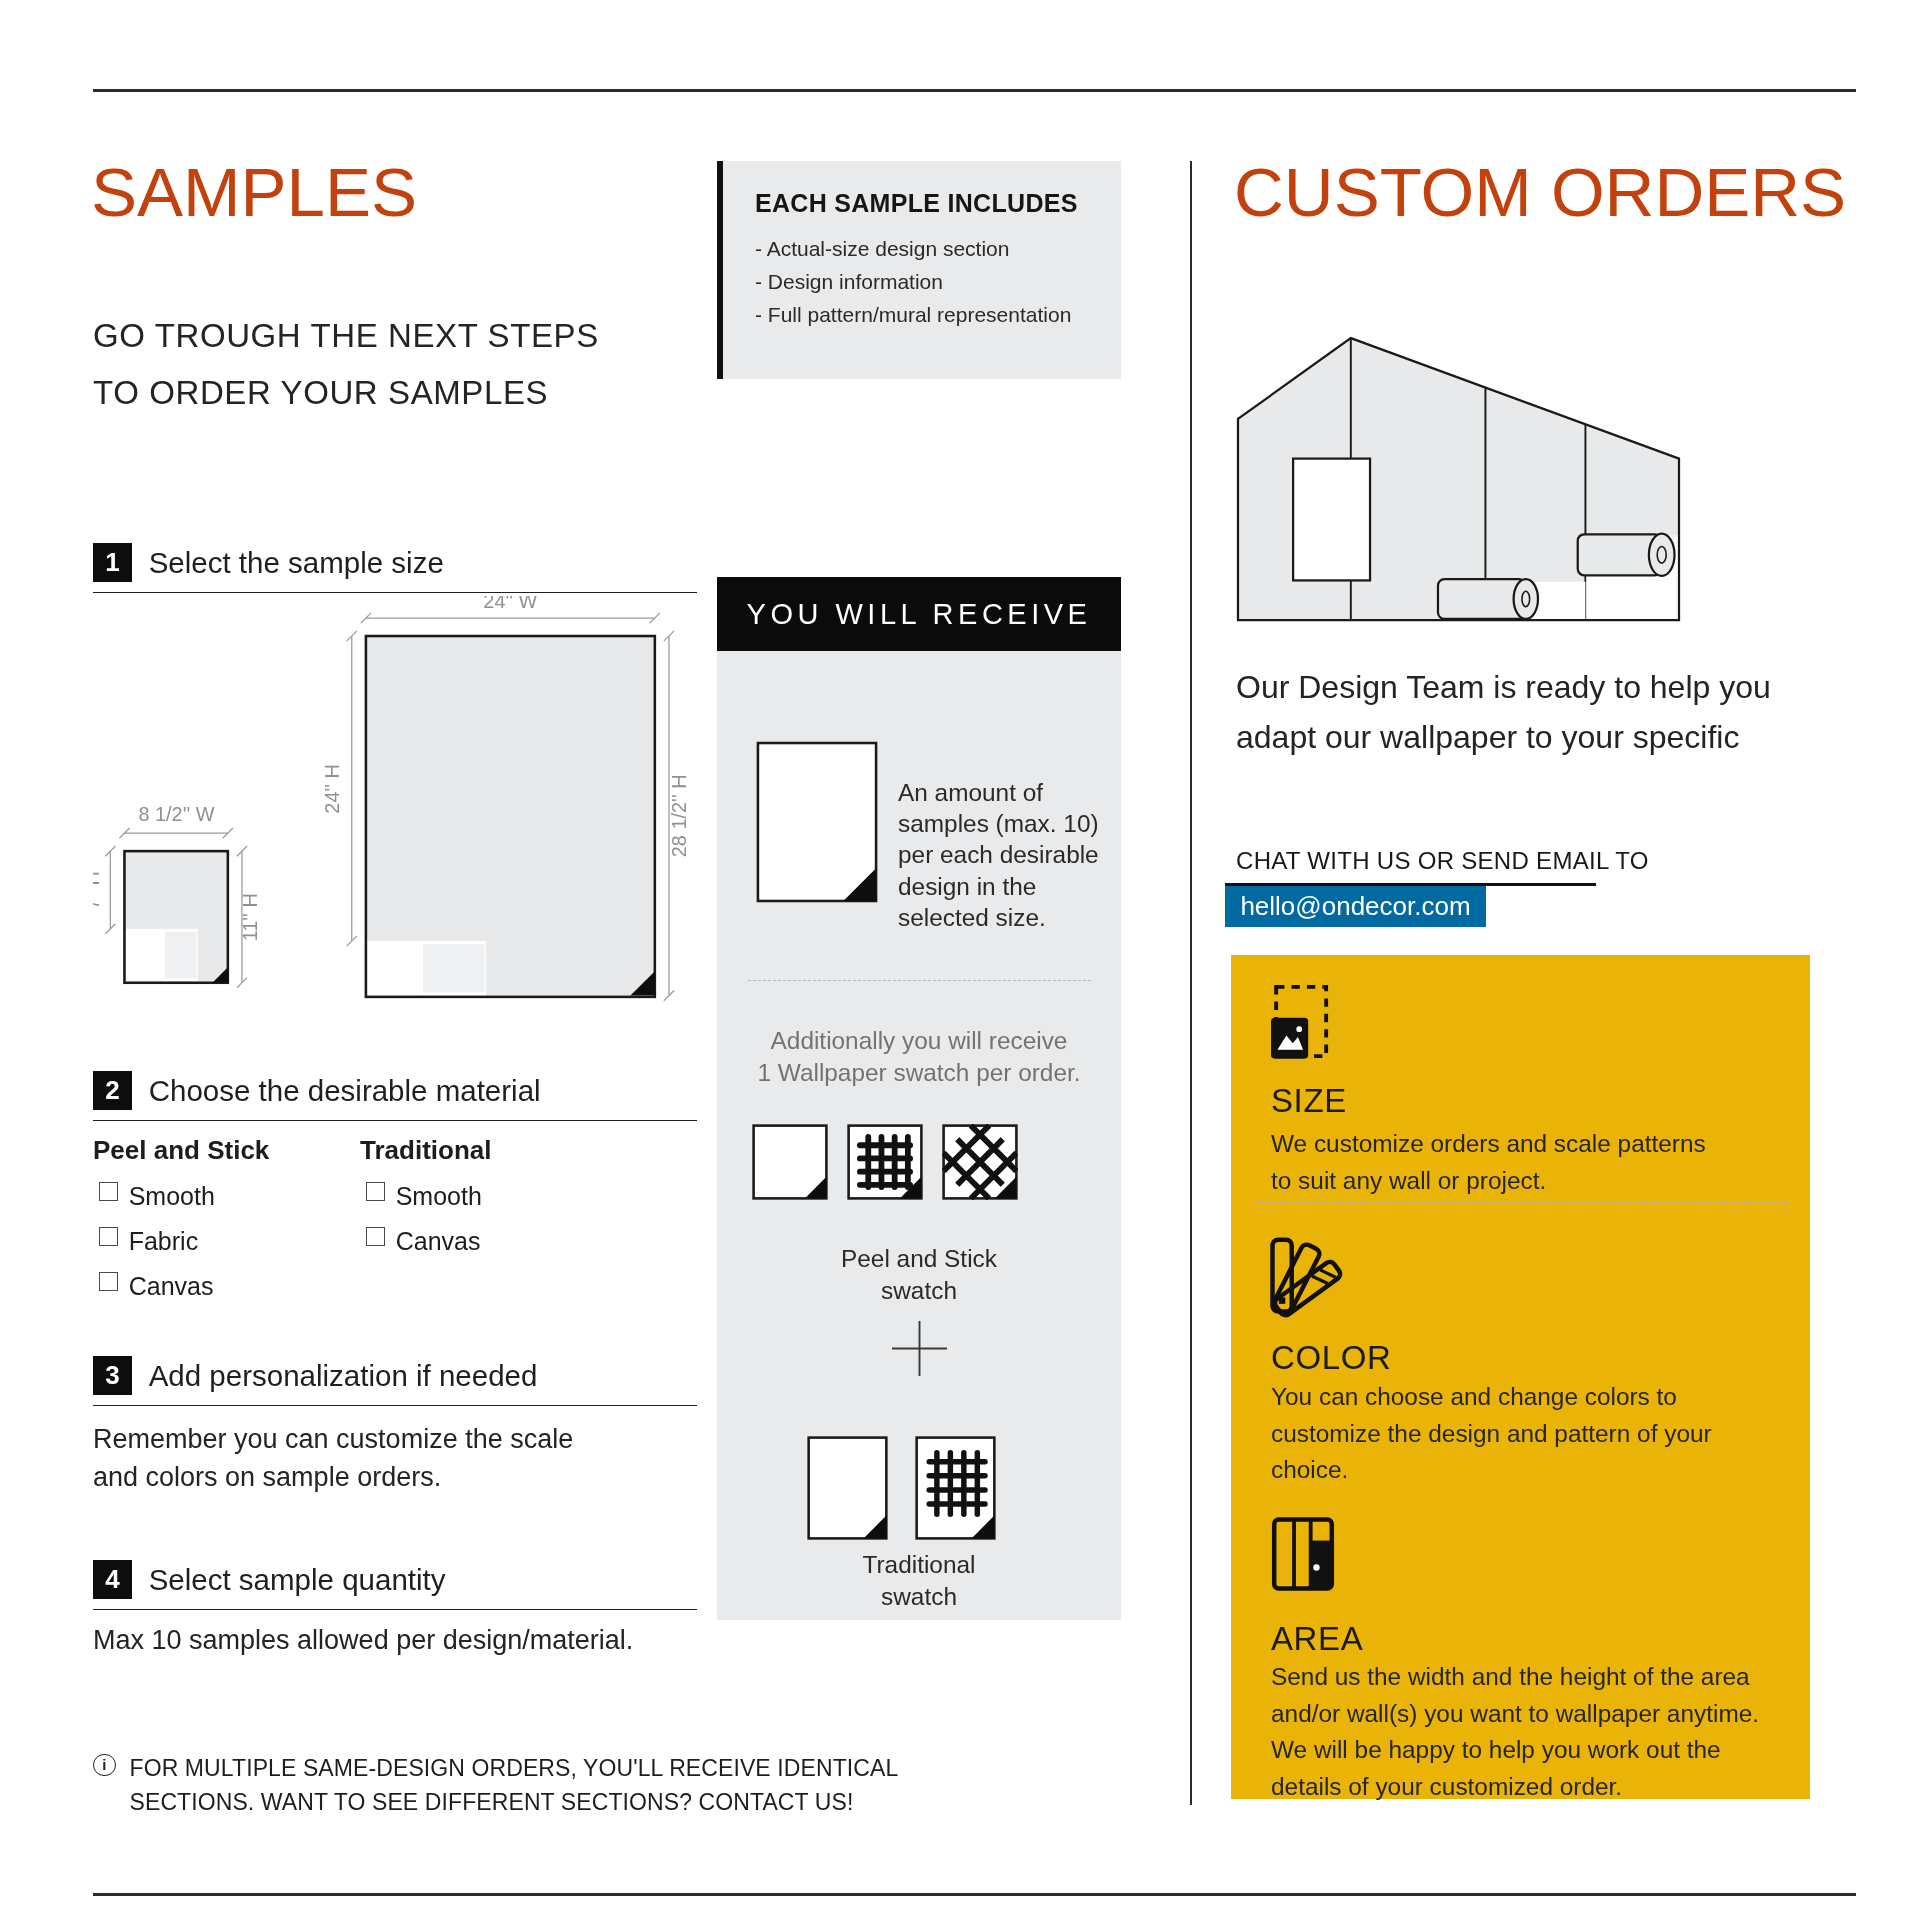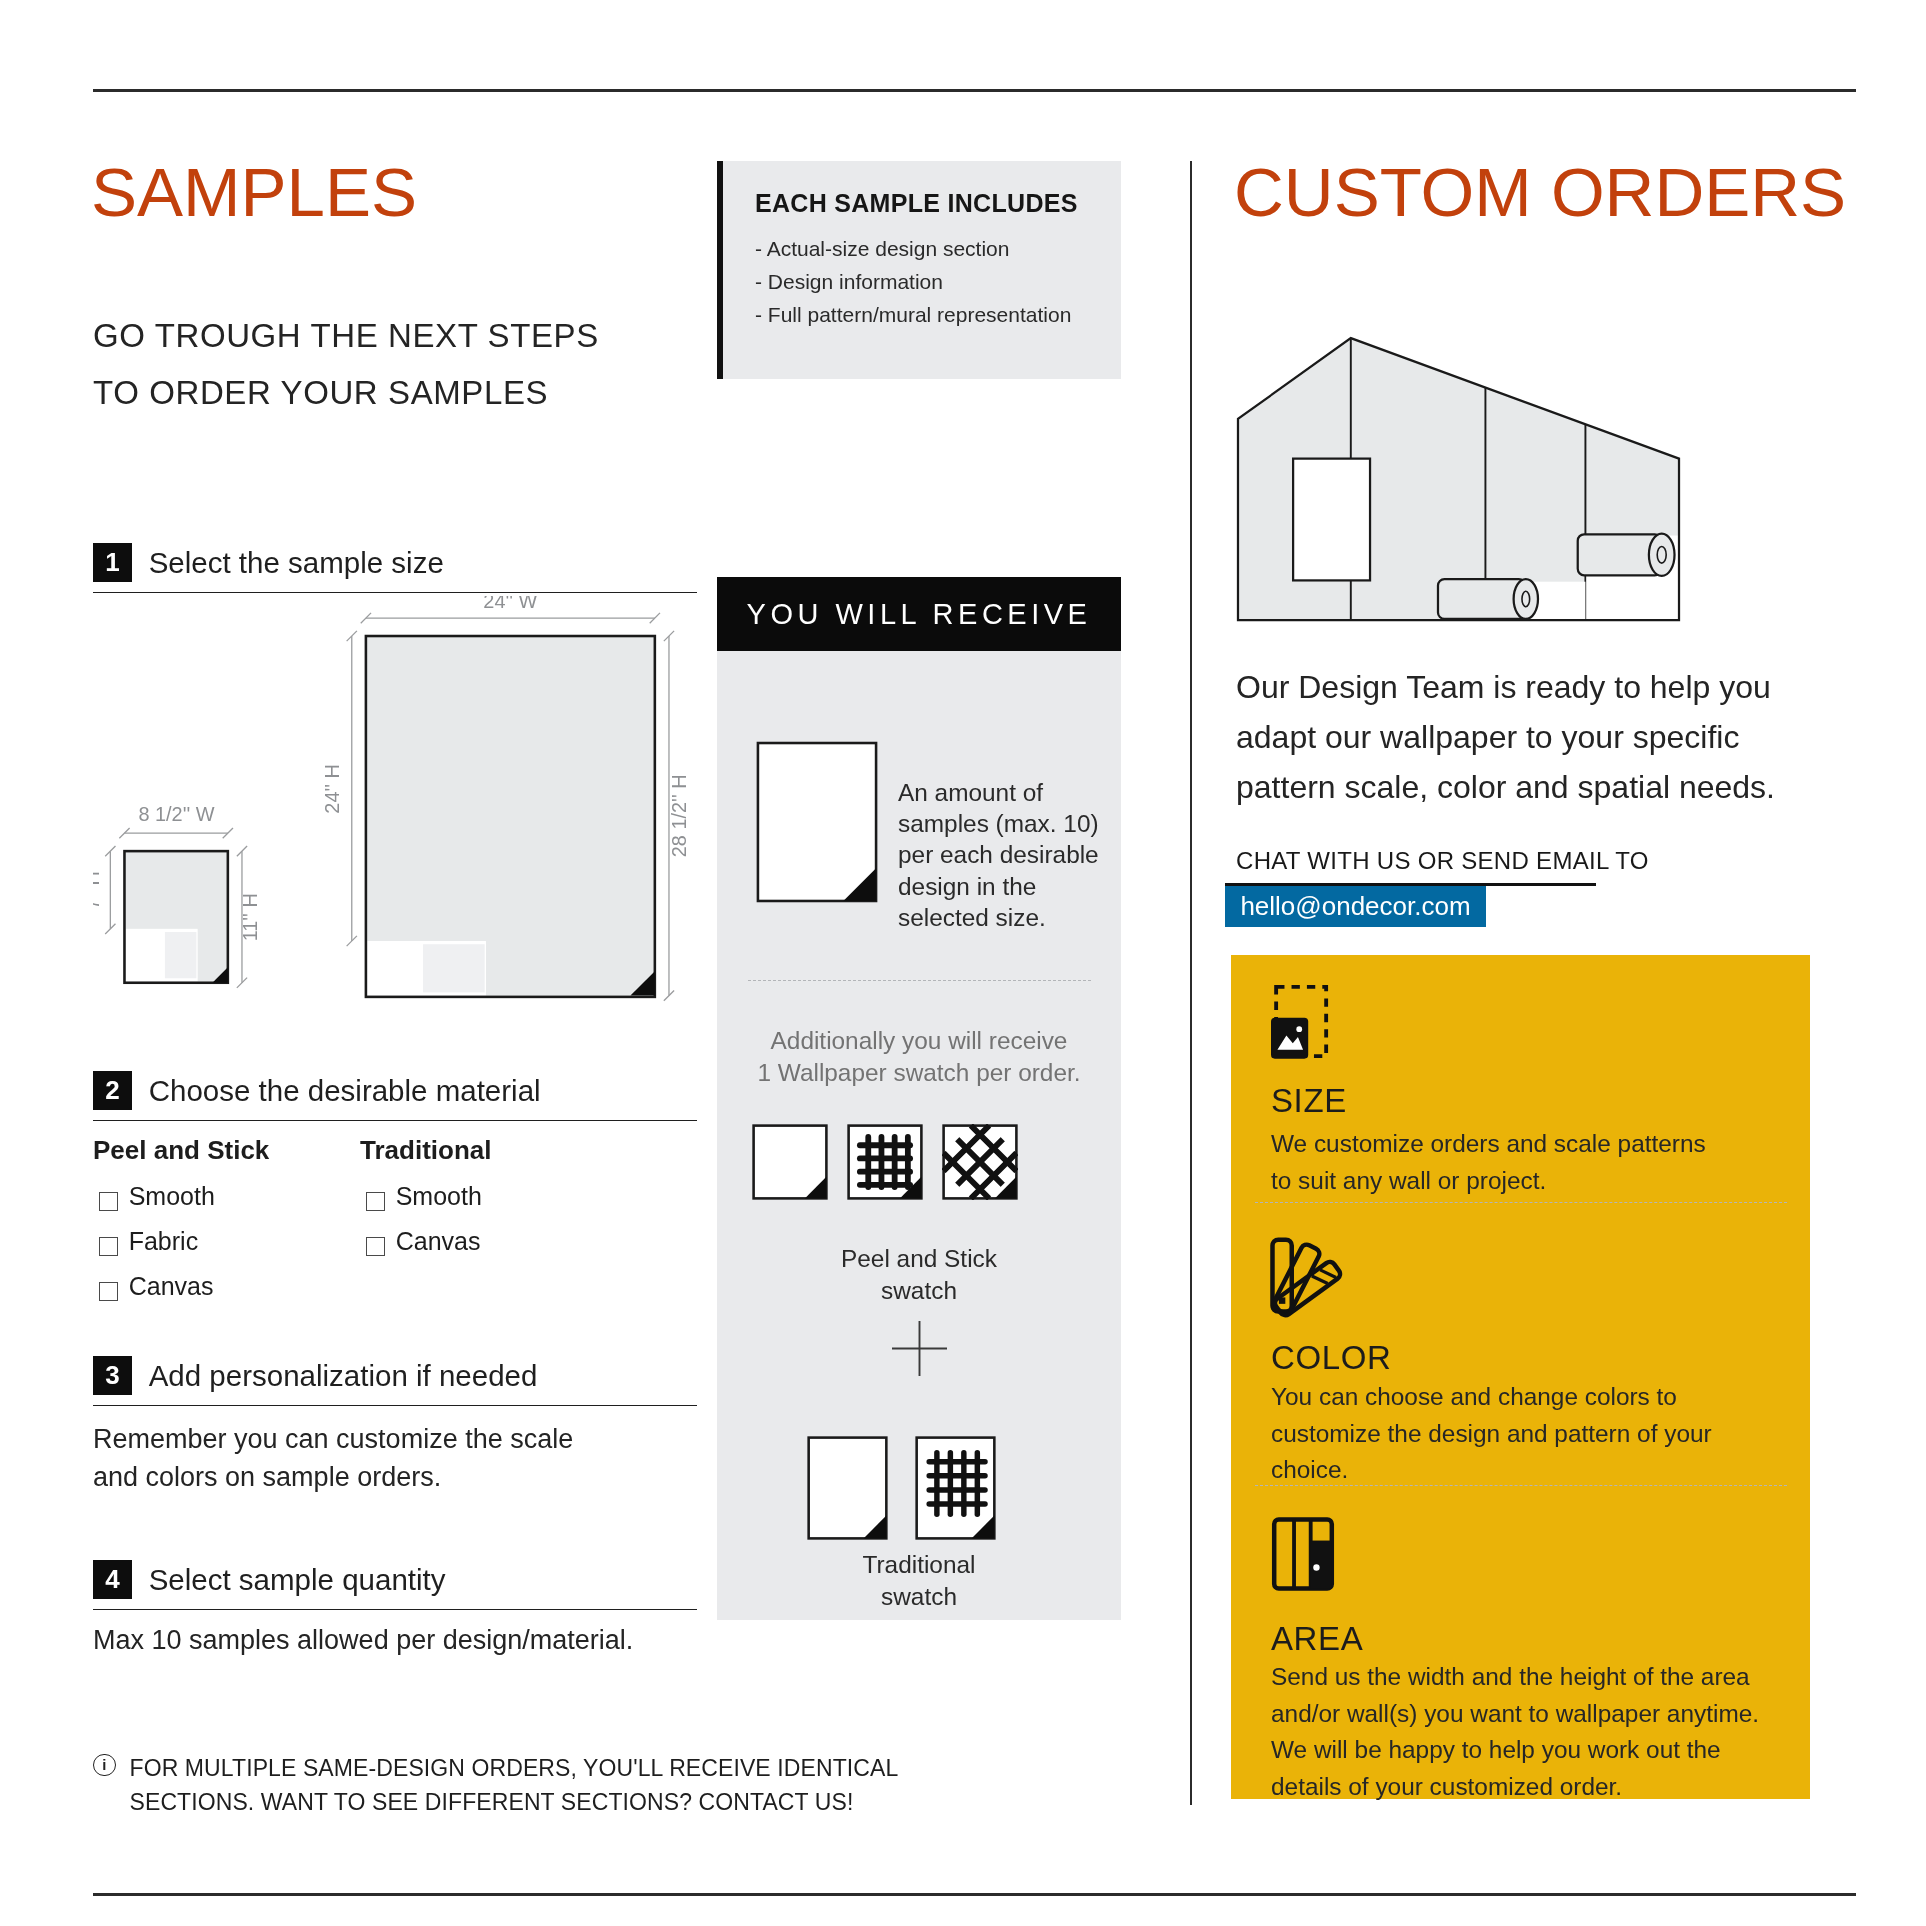--- a/index.html
+++ b/index.html
@@ -32,21 +32,21 @@
   .step-num{width:39px;height:39px;background:#0d0d0d;color:#fff;font-size:26px;font-weight:700;
             display:flex;align-items:center;justify-content:center;flex:0 0 auto;}
   .step-label{font-size:29.5px;color:#1f1f1f;white-space:nowrap;}
 
   .diagram{position:absolute;left:93px;top:596px;}
   .diagram text{font-family:"Liberation Sans",sans-serif;font-size:31px;fill:#8e9093;}
 
   .materials{position:absolute;top:1135px;color:#1d1d1d;}
   .materials.peel{left:93px}.materials.trad{left:360px}
   .mat-title{font-weight:700;font-size:26px;margin-bottom:6.4px;}
-  .mat-item{display:flex;align-items:flex-end;gap:11px;margin-top:16px;font-size:25px;padding-left:6px;}
+  .mat-item{display:flex;align-items:flex-start;gap:11px;margin-top:16px;font-size:25px;padding-left:6px;}
   .checkbox{width:16.7px;height:16.7px;border:1.9px solid #4a4a4a;flex:0 0 auto;background:#fff;}
 
   .para{position:absolute;font-size:27px;line-height:1.42;color:#242424;white-space:nowrap;}
   .para.p3{left:93px;top:1420px;}
   .para.p4{left:93px;top:1621px;}
 
   .footnote{position:absolute;left:93px;top:1751px;display:flex;gap:14px;}
   .info-circle{width:20.5px;height:20.5px;border:1.9px solid #222;border-radius:50%;font-size:14.8px;font-weight:700;
                display:flex;align-items:center;justify-content:center;margin-top:2.6px;flex:0 0 auto;color:#222;}
   .fn-lines{font-size:23px;line-height:1.48;color:#1e1e1e;letter-spacing:0.1px;white-space:nowrap;}
@@ -330,21 +330,20 @@
       <rect x="536" y="328" width="130" height="64" rx="10" fill="#e7e9ea" stroke="#1a1a1a" stroke-width="3.5"></rect>
       <ellipse cx="667" cy="360" rx="20" ry="33" fill="#e7e9ea" stroke="#1a1a1a" stroke-width="3.5"></ellipse>
       <ellipse cx="667" cy="360" rx="7" ry="13" fill="none" stroke="#1a1a1a" stroke-width="2.5"></ellipse>
     </g>
     <polygon points="6,462 6,148 182,22 694,210 694,462" fill="none" stroke="#1a1a1a" stroke-width="3.5"></polygon>
   </svg>
 
   <div class="intro">
     <div>Our Design Team is ready to help you</div>
     <div>adapt our wallpaper to your specific</div>
-    <div>pattern scale, color and spatial needs.</div>
   </div>
 
   <div class="contact-label">CHAT WITH US OR SEND EMAIL TO</div>
   <div class="contact-underline"></div>
   <div class="email-chip">hello@ondecor.com</div>
 
   <div class="custom-panel">
 
     <svg class="abs fi-size" width="59" height="77" viewBox="0 0 92 120">
       <rect x="8" y="6" width="78" height="108" fill="none" stroke="#111" stroke-width="6" stroke-dasharray="13 11"></rect>

